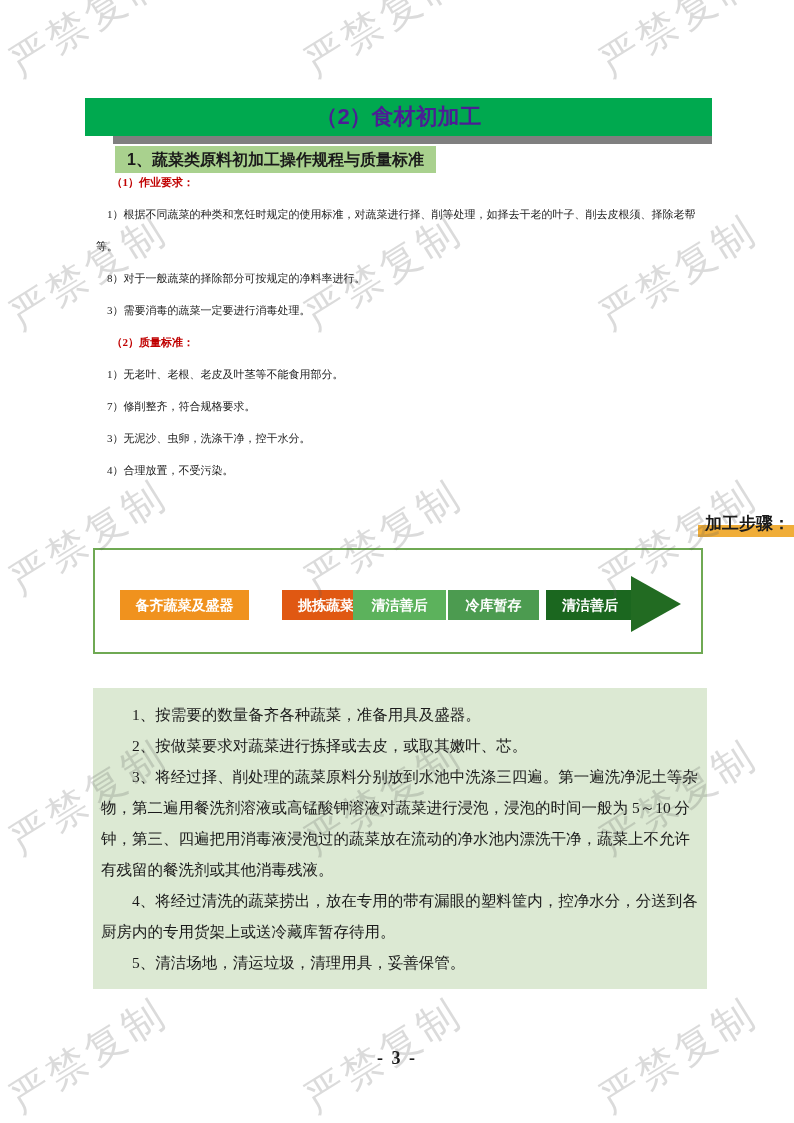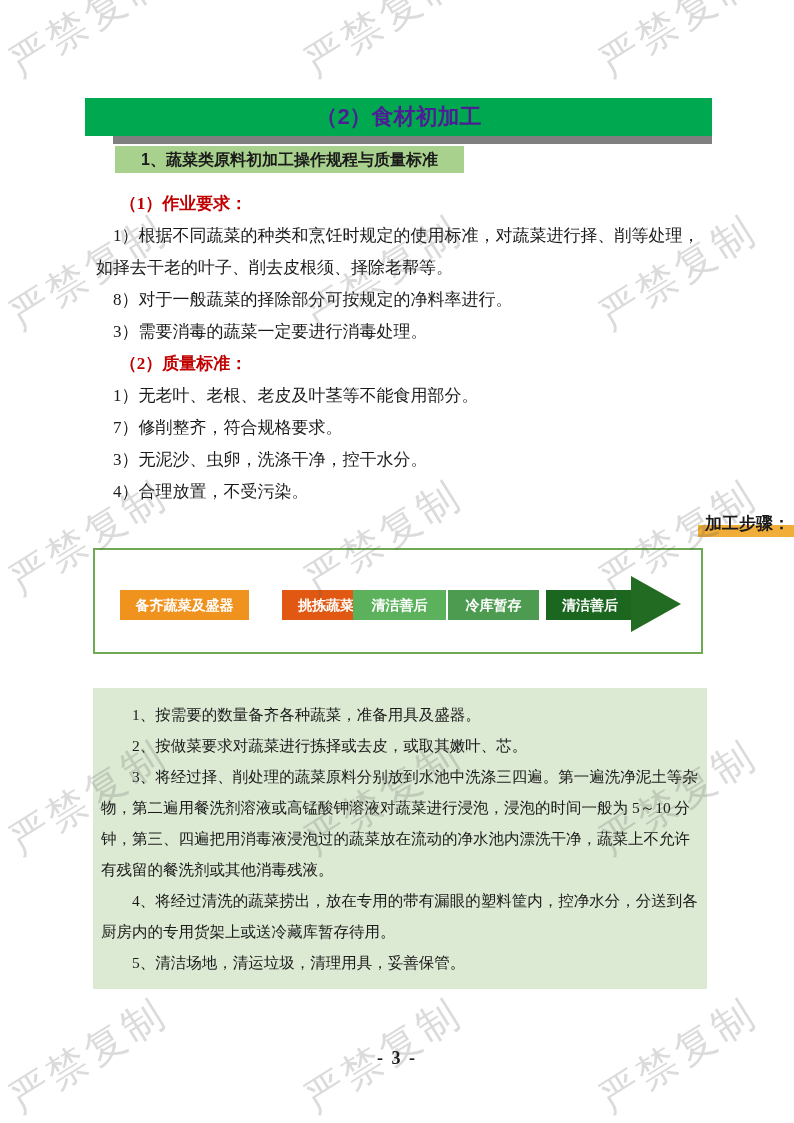--- a/index.html
+++ b/index.html
@@ -24,28 +24,28 @@
     color:#4c1d95;font-family:"Liberation Sans", sans-serif;
     font-weight:bold;font-size:22px;line-height:38px;text-align:center;
     z-index:2;
   }
   .banner-shadow{
     position:absolute;left:113px;top:136px;width:599px;height:8px;
     background:var(--shadow-gray,#7f7f7f);z-index:1;
   }
   .section-heading{
     position:absolute;left:115px;top:146px;height:27px;line-height:27px;
-    padding:0 26px;background:var(--heading-highlight,#A9D18E);
+    padding:0 12px;background:var(--heading-highlight,#A9D18E);
     font-family:"Liberation Sans", sans-serif;font-weight:bold;font-size:16px;
     white-space:nowrap;z-index:2;
   }
   
   .bodytext{
-    position:absolute;left:96px;top:188px;width:616px;
-    font-size:17px;line-height:32px;z-index:2;
+    position:absolute;left:96px;top:166px;width:616px;
+    font-size:11px;line-height:32px;z-index:2;
   }
   .bodytext p{margin:0;text-indent:1em;}
   .red-label{
     color:var(--accent-red,#C00000);font-weight:bold;
     padding-left:0.4em;text-indent:1em;
   }
   
   .process-label-wrap{
     position:absolute;left:0;top:512px;width:794px;text-align:right;z-index:2;
   }

